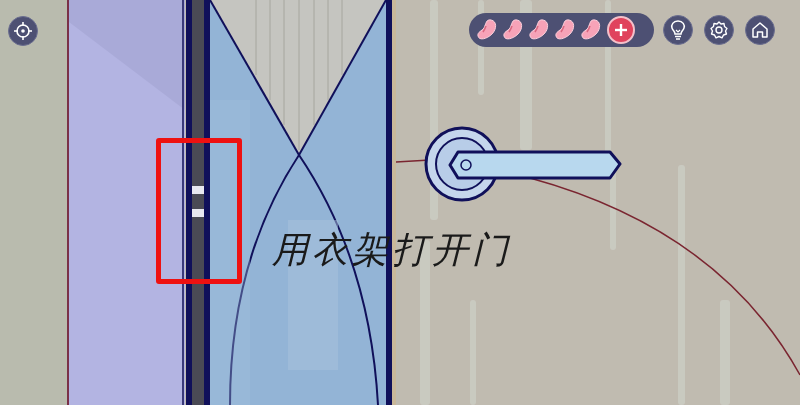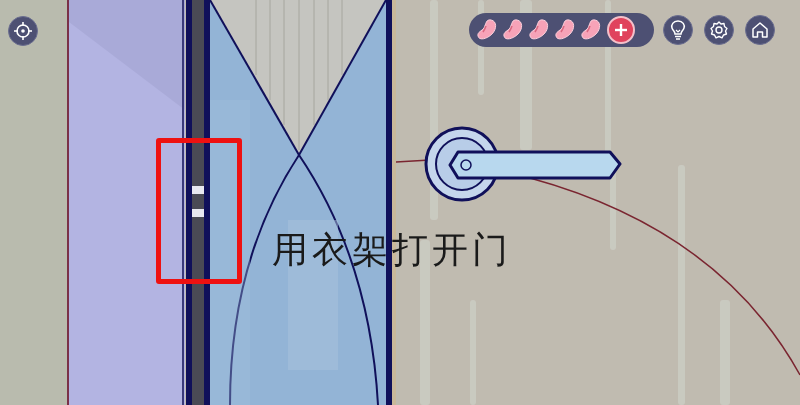--- a/index.html
+++ b/index.html
@@ -1,17 +1,17 @@
 <!DOCTYPE html>
 <html><head>
 <meta charset="utf-8">
 <style>
   html, body { margin:0; padding:0; }
   body { width:800px; height:405px; overflow:hidden; position:relative; background:#c0bbb0; font-family:"DejaVu Sans", sans-serif; }
-  .scene { position:absolute; inset:0; }
+  .scene { position:absolute; inset:0;font-style:italic; }
   .abs { position:absolute; }
   .wall-left { left:0; top:0; width:68px; height:405px; background:#b9bbae; }
   .closet-frame-line { left:67px; top:0; width:2px; height:405px; background:#7a3048; }
   .closet { left:69px; top:0; width:116px; height:405px; background:#b3b4e2; overflow:hidden; }
   .closet-shade { left:0; top:0; width:116px; height:110px; background:#a9aad8; clip-path:polygon(0 0,100% 0,100% 100%,0 20%); }
   .closet-edge1 { left:182px; top:0; width:2px; height:405px; background:#3a3a7a; }
   .door-dark { left:186px; top:0; width:10px; height:405px; background:#10105a; }
   .door-grey { left:192px; top:0; width:12px; height:405px; background:#4a4a55; }
   .door-dark2 { left:204px; top:0; width:6px; height:405px; background:#10105a; }
   .latch { left:192px; width:12px; height:8px; background:#e8e8f0; }

